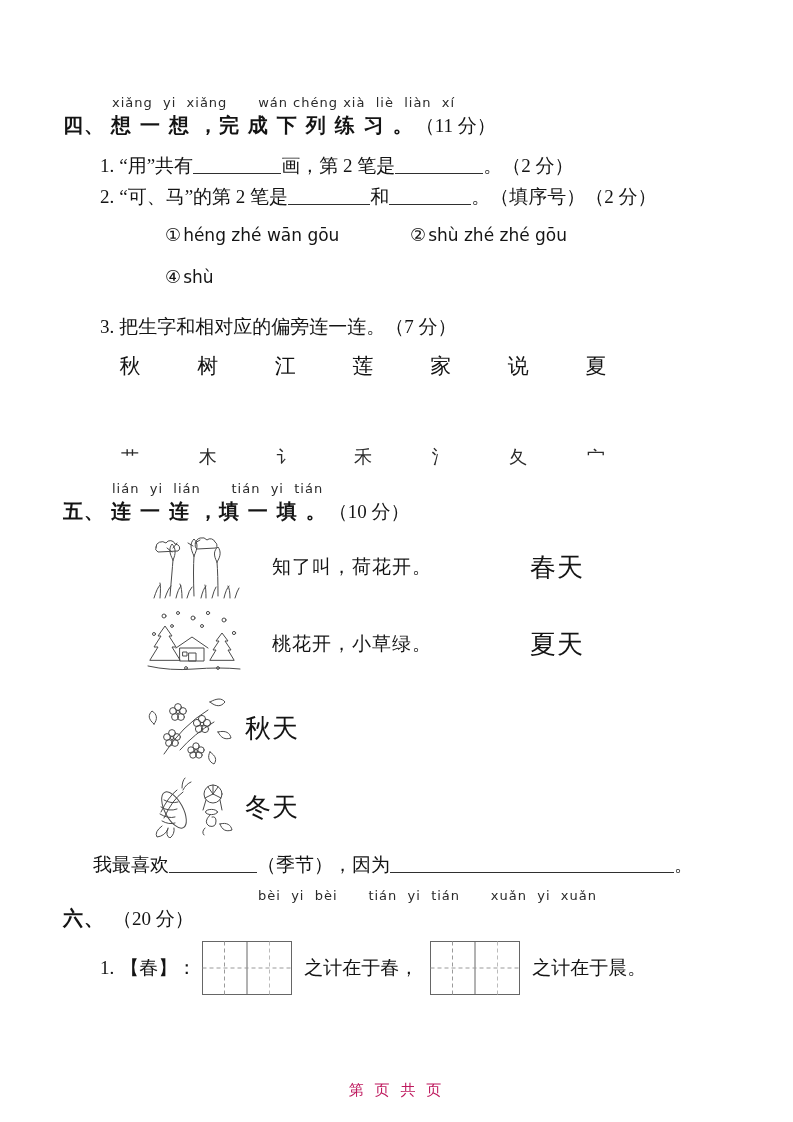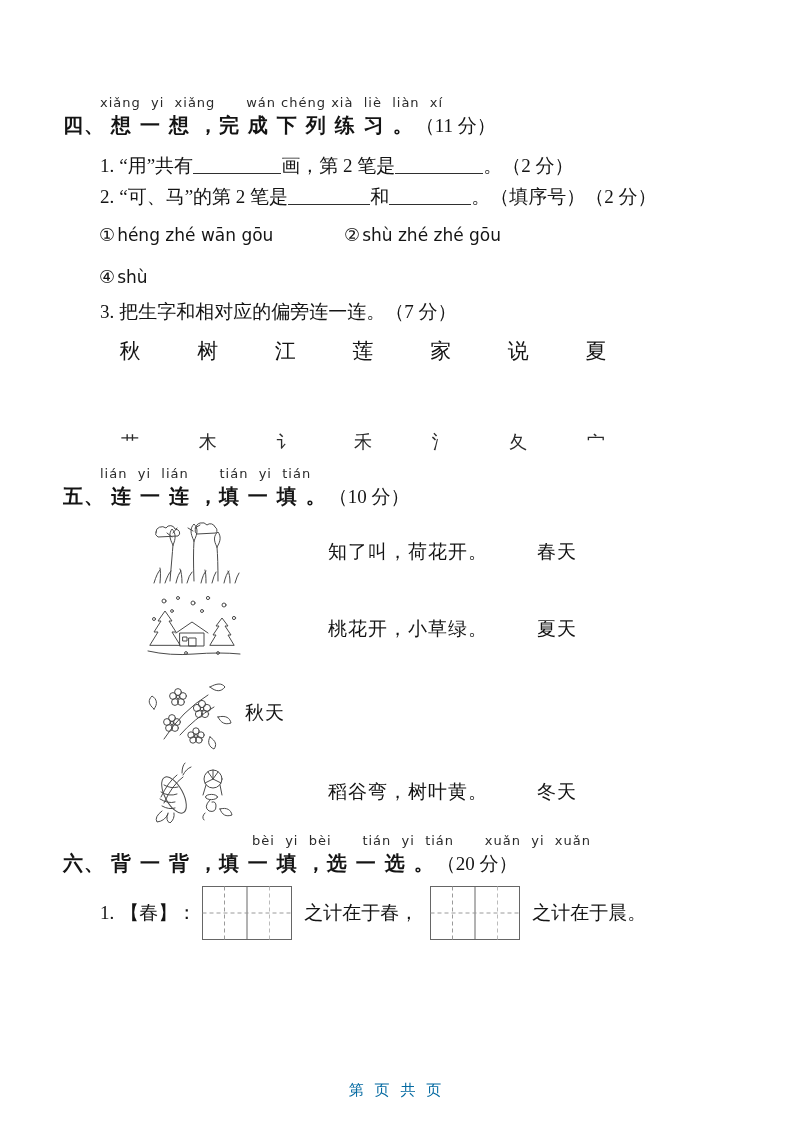--- a/index.html
+++ b/index.html
@@ -6,21 +6,21 @@
   .page {
     position:relative; width:793px; height:1122px; margin:0 auto;
     background:#ffffff; color:#141414; overflow:hidden;
     font-family:"Liberation Serif","DejaVu Serif",serif;
   }
   .content { padding:95px 50px 0 63px; }
 
   
   .sec-pinyin {
     font-family:"DejaVu Sans","Liberation Sans",sans-serif;
-    font-size:13px; color:#2a2a2a; margin-left:37px; letter-spacing:1px;
+    font-size:13px; color:#2a2a2a; margin-left:49px; letter-spacing:1px;
     line-height:16px; white-space:pre;
   }
   .sec-title-row { display:flex; align-items:baseline; line-height:28px; }
   .sec-num, .sec-title {
     font-family:"DejaVu Sans","Liberation Sans",sans-serif;
     font-weight:bold; font-size:20px; letter-spacing:1px;
   }
   .sec-num { margin-right:6px; }
   .sec-score { font-size:19px; margin-left:2px; }
 
@@ -28,54 +28,54 @@
   .item { margin-left:37px; font-size:19px; line-height:26px; margin-top:5px; }
   .item-num { margin-right:5px; }
   .q1 { margin-top:13px; }
   .blank {
     display:inline-block; border-bottom:1px solid #2f2f2f;
     height:17px; vertical-align:-2px;
   }
   .w88 { width:88px; } .w82 { width:82px; } .w284 { width:284px; }
 
   
-  .opt-row { display:flex; margin-left:36px; margin-top:12px; line-height:26px; }
+  .opt-row { display:flex; margin-left:102px; margin-top:12px; line-height:26px; }
   .opt-row + .opt-row { margin-top:16px; }
   .opt { width:245px; font-family:"DejaVu Sans","Liberation Sans",sans-serif; font-size:17px; }
   .opt-circ { font-size:18px; margin-right:2px; }
 
   
   .glyph-row {
     display:flex; justify-content:space-between;
     margin-left:55px; width:490px; text-align:center;
   }
   .chars-row { margin-top:13px; font-size:21px; line-height:26px; }
   .radicals-row { margin-top:66px; font-size:18px; line-height:24px; color:#2b2b2b; }
   .glyph-row span { min-width:24px; cursor:pointer; }
 
   
   .match-row { display:flex; align-items:center; margin-top:8px; }
   .match-img { width:102px; margin-left:80px; display:flex; justify-content:center; }
-  .match-phrase { margin-left:34px; width:258px; font-size:19px; letter-spacing:1px;text-align:center; }
-  .match-season { font-size:19px; letter-spacing:1px; }
+  .match-phrase { margin-left:27px; width:258px; font-size:19px; letter-spacing:1px; }
+  .match-season { font-size:26px; letter-spacing:1px; }
 
   .fill-line { margin-top:14px; margin-left:30px; font-size:19px; line-height:26px; }
 
   .s5-header { margin-top:12px; }
   .s6-header { margin-top:10px;text-align:center; }
 
   
   .grid-line { display:flex; align-items:center; margin-left:37px; margin-top:8px; font-size:19px; }
   .grid-line .gtxt { margin:0 6px; }
   .tianzige { margin:0 6px; }
 
   .footer {
     position:absolute; bottom:22px; left:0; width:100%; text-align:center;
     font-family:"DejaVu Sans","Liberation Sans",sans-serif;
-    font-size:15px; letter-spacing:3px; color:#0369a1;
+    font-size:15px; letter-spacing:3px; color:#be185d;
   }
 
   svg { display:block; }
   .lineart { stroke:#4a4a4a; fill:none; stroke-width:1; stroke-linecap:round; stroke-linejoin:round; }
 </style>
 </head>
 <body>
 
 <div class="page">
   <div class="content">
@@ -104,21 +104,21 @@
       <div class="opt">
         <span class="opt-circ">②</span><span>shù zhé zhé gōu</span>
       </div>
     </div>
     <div class="opt-row">
       <div class="opt">
         <span class="opt-circ">④</span><span>shù</span>
       </div>
     </div>
 
-    <div class="item" style="margin-top:9px;">
+    <div class="item" style="margin-top:24px;">
       <span class="item-num">3.</span><span>把生字和相对应的偏旁连一连。（7 分）</span>
     </div>
 
     <div class="glyph-row chars-row">
       <span>秋</span>
       <span>树</span>
       <span>江</span>
       <span>莲</span>
       <span>家</span>
       <span>说</span>
@@ -245,30 +245,31 @@
           <path d="M12 50 q-8 6 -5 11 q8 -1 11 -8 M18 52 q-3 8 2 10 q5 -4 4 -10"></path>
           <circle cx="63" cy="18" r="9"></circle>
           <path d="M63 18 l0 -9 M63 18 l8 4 M63 18 l-8 4 M63 18 l5 -7 M63 18 l-5 -7"></path>
           <path d="M56 24 l-3 10 M70 24 l2 10"></path>
           <ellipse cx="61.5" cy="36" rx="6" ry="2.6"></ellipse>
           <path d="M60 39 q-7 7 -1 11 q7 2 7 -5 q0 -5 -4 -4"></path>
           <path d="M70 48 c7 -2 11 1 12 6 c-6 2 -10 0 -12 -6 z"></path>
           <path d="M55 52 q-4 4 -1 7"></path>
         </svg>
       </div>
-      <div class="match-phrase">稻谷弯，树叶黄。</div>
       <div class="match-season">冬天</div>
     </div>
 
+    <div class="fill-line">
+      <span>我最喜欢</span><span class="blank w88"></span><span>（季节），因为</span><span class="blank w284"></span><span>。</span>
+    </div>
 
     <div class="sec-header s6-header">
       <div class="sec-pinyin">bèi  yi  bèi      tián  yi  tián      xuǎn  yi  xuǎn</div>
       <div class="sec-title-row">
         <span class="sec-num">六、</span>
-        <span class="sec-title">背 一 背 ，填 一 填 ，选 一 选 。</span>
         <span class="sec-score">（20 分）</span>
       </div>
     </div>
 
     <div class="grid-line">
       <span class="gtxt" style="margin-left:0;">1.</span>
         <span class="gtxt" style="margin:0;">【春】：</span>
       <svg class="tianzige" width="90" height="54" viewBox="0 0 90 54">
         <rect x="0.5" y="0.5" width="89" height="53" fill="#fff" stroke="#666"></rect>
         <line x1="45" y1="0.5" x2="45" y2="53.5" stroke="#666"></line>

